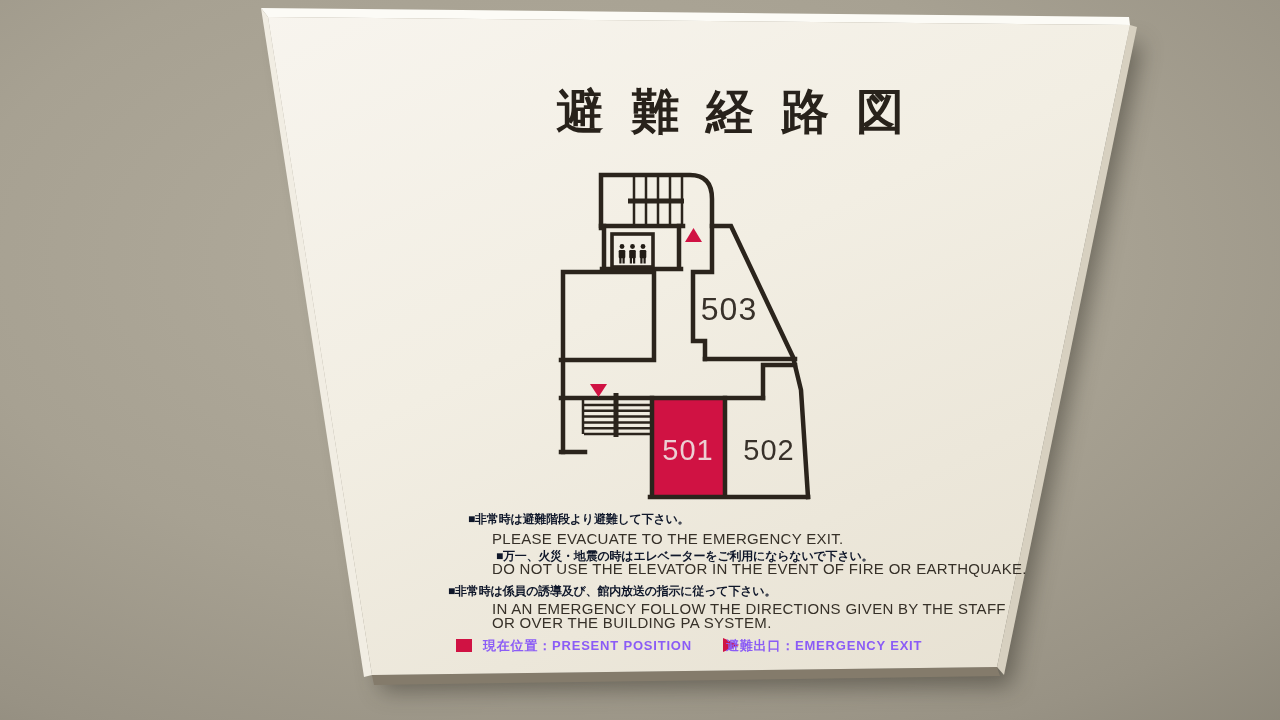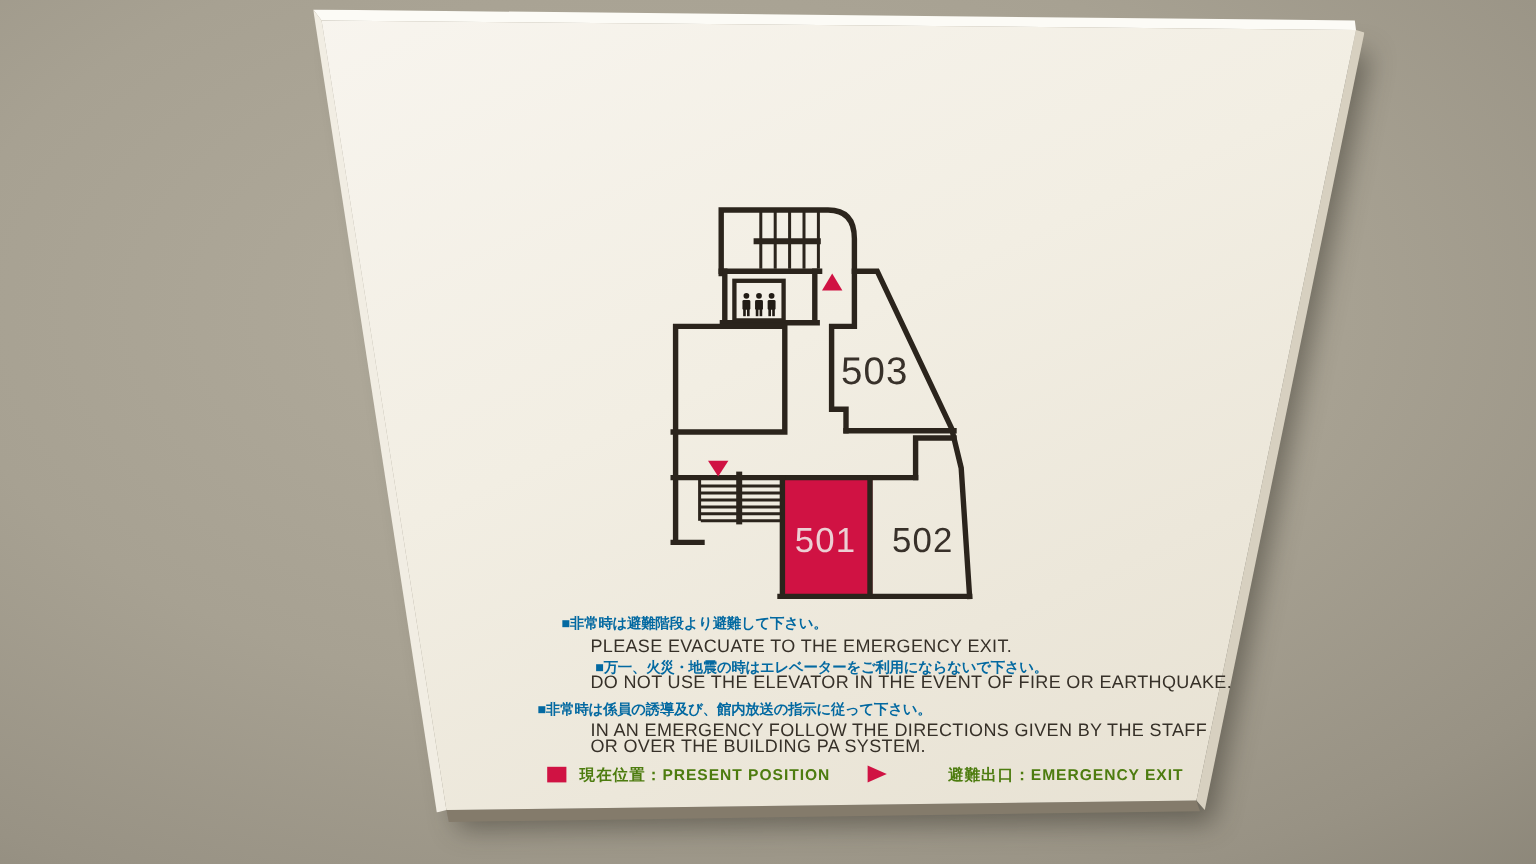--- a/index.html
+++ b/index.html
@@ -37,45 +37,46 @@
   .plan{position:absolute;left:540px;top:165px;width:290px;height:345px;}
   .wall-line{stroke:var(--line);stroke-width:4.5;fill:none;stroke-linecap:square;}
   .stair-line{stroke:var(--line);stroke-width:2.5;fill:none;}
   .rail-line{stroke:var(--line);stroke-width:5;fill:none;}
   .red-fill{fill:var(--red);}
   .roomnum{fill:#38312a;font-size:32px;letter-spacing:1px;text-anchor:middle;
            font-family:"Liberation Sans","DejaVu Sans",sans-serif;}
   .roomnum-small{font-size:29px;}
   .roomnum-light{fill:#eccfd3;}
   .jp-line{position:absolute;font-size:12px;font-weight:700;letter-spacing:-0.2px;
-           color:#0369a1;white-space:nowrap;}
+           color:#0f172a;white-space:nowrap;}
   .en-line{position:absolute;font-size:15px;font-weight:500;letter-spacing:.3px;
            color:#363028;white-space:nowrap;}
   .legend-label{position:absolute;font-size:13px;font-weight:700;letter-spacing:.8px;
-           color:#4d7c0f;white-space:nowrap;}
+           color:#8b5cf6;white-space:nowrap;}
   .swatch{position:absolute;left:456px;top:639px;width:16px;height:13px;background:var(--red);}
   .tri-right{position:absolute;left:723px;top:638px;width:0;height:0;
            border-left:16px solid var(--red);
            border-top:7px solid transparent;border-bottom:7px solid transparent;}
 </style>
 </head>
 <body>
 
 <div class="scene">
   <div class="wall"></div>
 
   <div class="shadow-wrap">
     <div class="shadow"></div>
   </div>
   <div class="bevel bevel-top"></div>
   <div class="bevel bevel-left"></div>
   <div class="bevel bevel-right"></div>
   <div class="bevel bevel-bottom"></div>
   <div class="face"></div>
 
+  <h1 class="title">避難経路図</h1>
 
   <svg class="plan" viewBox="540 165 290 345" xmlns="http://www.w3.org/2000/svg">
 
     <rect x="650" y="396" width="77" height="103" class="red-fill"></rect>
 
     <g>
       <path class="stair-line" d="M634,176V224 M646,176V224 M658,176V224 M670,176V224 M682,176V224"></path>
       <path class="rail-line" d="M628,201H684"></path>
     </g>
 
@@ -129,15 +130,15 @@
 
     <div class="jp-line" style="left:448px;top:583px">■非常時は係員の誘導及び、館内放送の指示に従って下さい。</div>
     <div class="en-line" style="left:492px;top:600px">IN AN EMERGENCY FOLLOW THE DIRECTIONS GIVEN BY THE STAFF</div>
     <div class="en-line" style="left:492px;top:614px">OR OVER THE BUILDING PA SYSTEM.</div>
   </div>
 
   <div>
     <span class="swatch"></span>
     <span class="legend-label" style="left:483px;top:637px">現在位置：PRESENT POSITION</span>
     <span class="tri-right"></span>
-    <span class="legend-label" style="left:790px;top:637px">避難出口：EMERGENCY EXIT</span>
+    <span class="legend-label" style="left:726px;top:637px">避難出口：EMERGENCY EXIT</span>
   </div>
 </div>
 
 </body></html>

